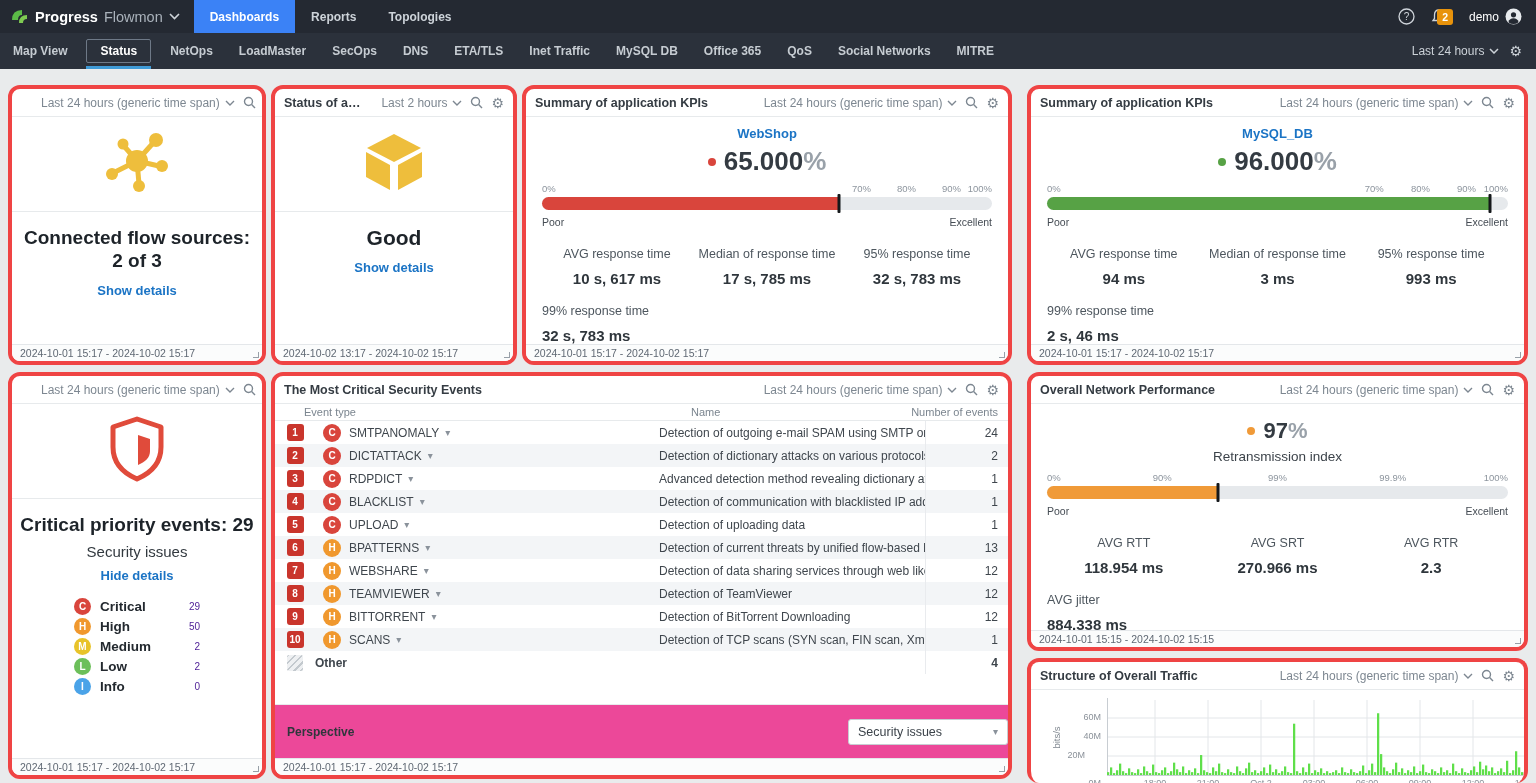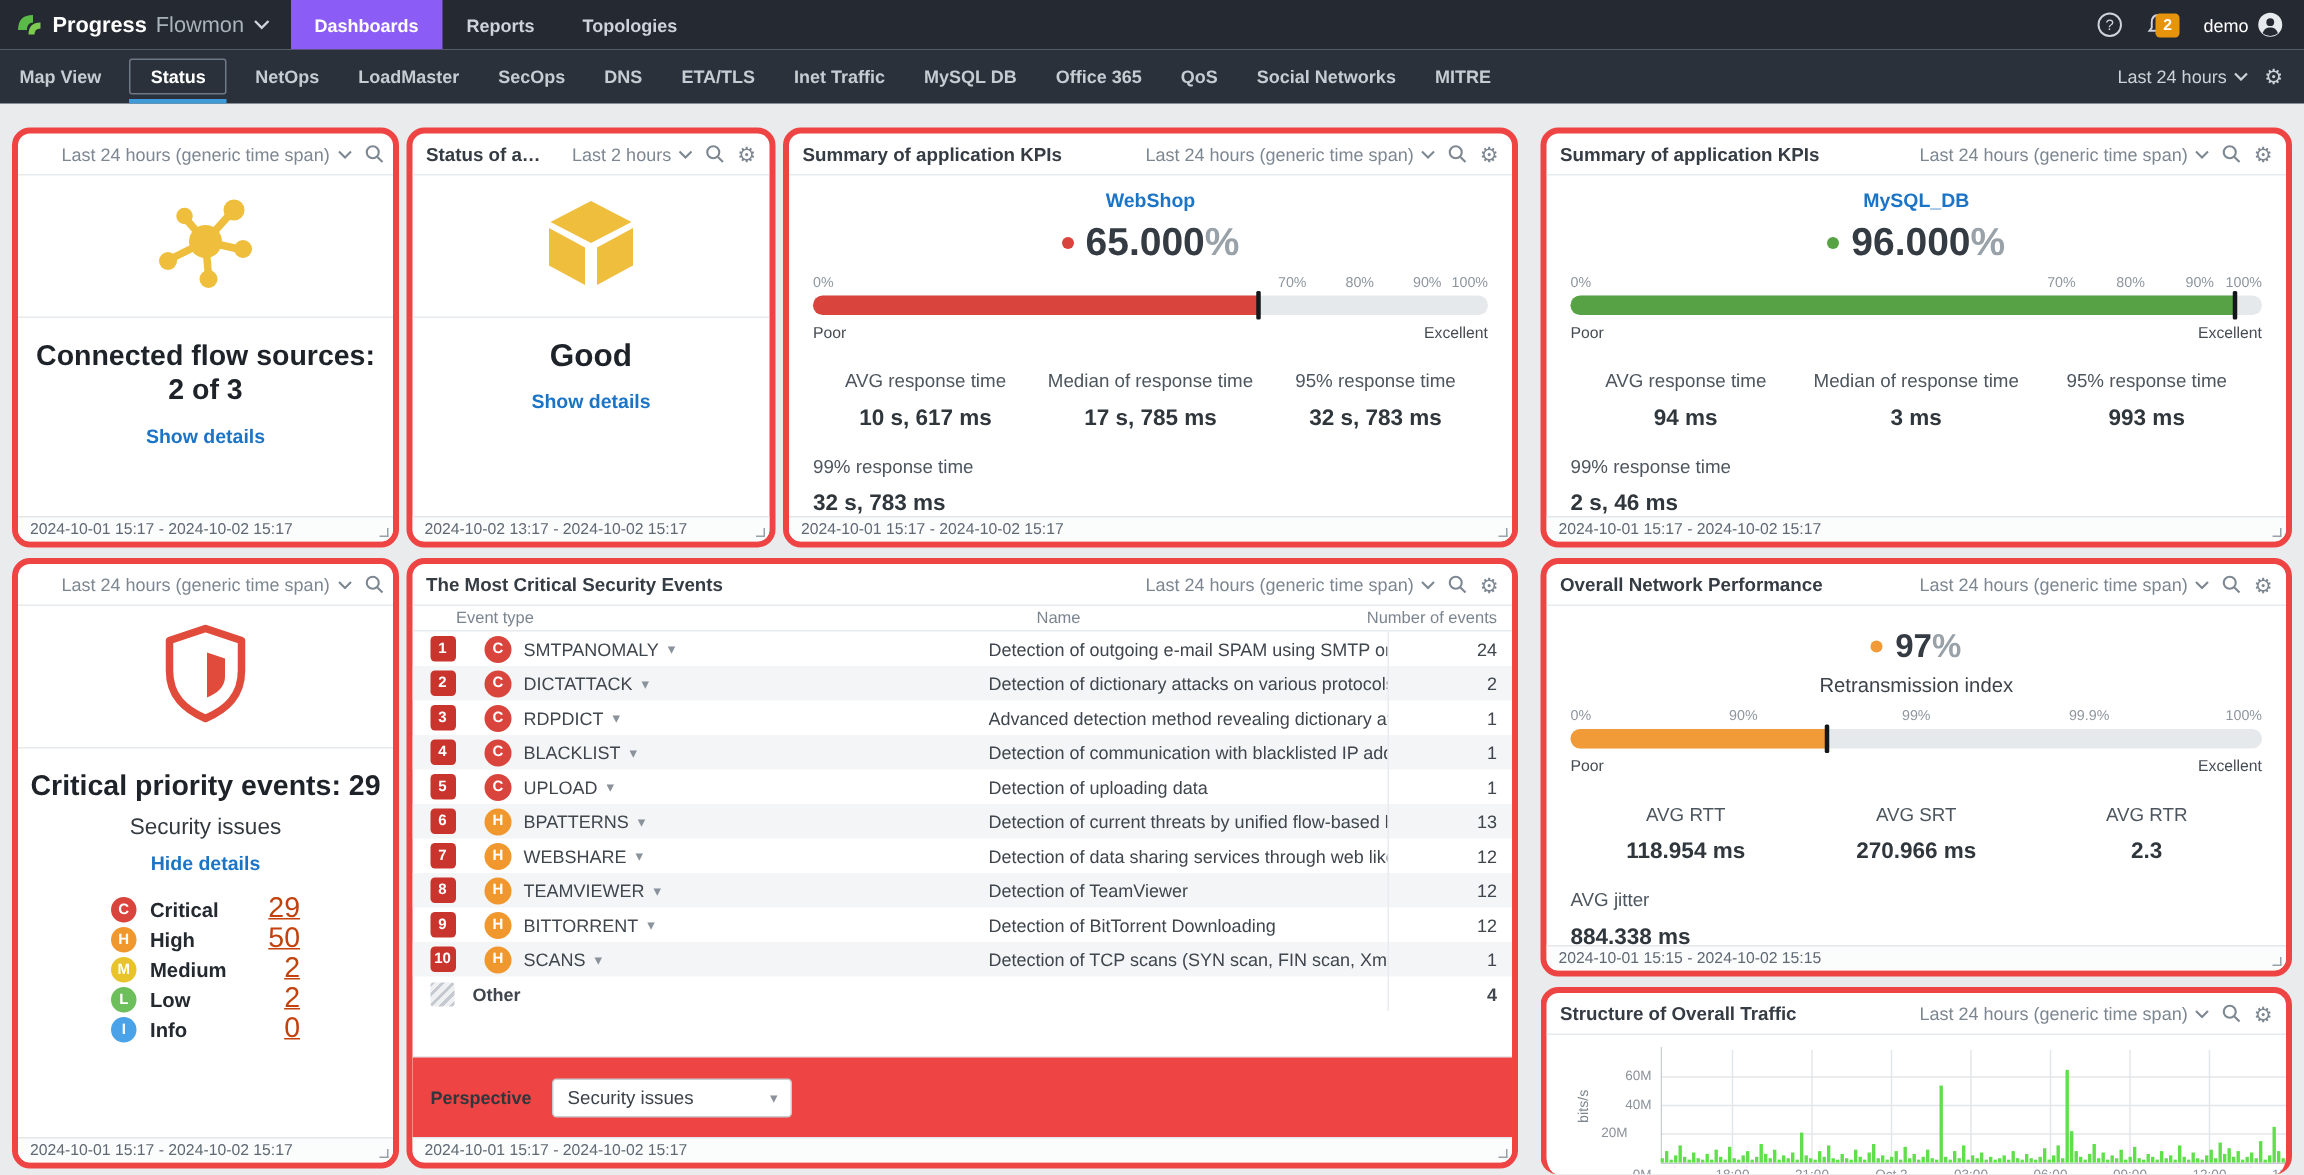--- a/index.html
+++ b/index.html
@@ -6,21 +6,21 @@
   *{box-sizing:border-box;}
   #app{position:relative;width:1536px;height:783px;overflow:hidden;background:#e9ebec;
        font-family:"Liberation Sans",sans-serif;color:#22282e;}
   
   .topbar{position:absolute;left:0;top:0;width:1536px;height:33px;background:#242932;
           display:flex;align-items:stretch;color:#e8ebee;}
   .brand{display:flex;align-items:center;gap:6px;padding:0 14px 0 10px;}
   .brand .bold{font-size:14.5px;font-weight:bold;color:#fff;}
   .brand .light{font-size:14.5px;color:#aab2bb;}
   .toptab{display:flex;align-items:center;padding:0 16px;font-size:12px;font-weight:bold;color:#cdd3d9;cursor:pointer;}
-  .toptab.active{background:#8b5cf6;color:#fff;}
+  .toptab.active{background:#3b82f6;color:#fff;}
   .top-right{margin-left:auto;display:flex;align-items:center;gap:16px;padding-right:14px;}
   .badge{background:#e8930c;color:#fff;font-size:10.5px;font-weight:bold;border-radius:3px;
          padding:2px 5px;margin-left:-10px;}
   .user{display:flex;align-items:center;gap:6px;font-size:12px;color:#fff;}
   
   .nav{position:absolute;left:0;top:33px;width:1536px;height:36px;background:#2b313b;
        display:flex;align-items:center;color:#c6ccd2;}
   .nav-item{position:relative;padding:0 13px;font-size:12px;font-weight:bold;line-height:36px;cursor:pointer;white-space:nowrap;}
   .nav-item.active{border:1px solid #6e7987;border-radius:2px;line-height:22px;margin:0 6px;padding:0 13px;color:#fff;}
   .nav-item.active::after{content:"";position:absolute;left:-1px;right:-1px;bottom:-7px;height:3px;background:#3f9bd7;}
@@ -61,41 +61,41 @@
   .metrics{display:grid;grid-template-columns:1fr 1fr 1fr;margin-top:19px;text-align:center;}
   .mlabel{font-size:12.5px;color:#4d565e;}
   .mvalue{margin-top:9px;font-size:15px;font-weight:bold;color:#2f363c;}
   .metric-single{margin-top:17px;text-align:left;}
   
   .legend{width:126px;margin:13px auto 0;}
   .lrow{display:flex;align-items:center;gap:9px;height:20px;}
   .lcirc{width:17px;height:17px;border-radius:50%;color:#fff;font-size:10px;font-weight:bold;
          display:flex;align-items:center;justify-content:center;flex:0 0 auto;}
   .llabel{font-size:13.5px;font-weight:bold;color:#23292f;}
-  .lcount{margin-left:auto;font-size:19px;color:#c2410c;text-decoration:underline;}
+  .lcount{margin-left:auto;font-size:10px;color:#4c1d95;}
   
   .thead{position:relative;height:17px;border-bottom:1px solid #e7eaec;font-size:11px;color:#7b858f;}
   .thead span{position:absolute;top:2px;}
   .trow{display:flex;align-items:center;height:23px;font-size:12px;color:#3f464d;}
   .trow:nth-child(even){background:#f3f5f7;}
   .rankz{width:40px;display:flex;justify-content:center;}
   .rank{min-width:17px;height:17px;border-radius:3px;color:#fff;font-size:10px;font-weight:bold;
         display:flex;align-items:center;justify-content:center;padding:0 2px;}
   .sevz{width:34px;display:flex;justify-content:center;}
   .sev{width:18px;height:18px;border-radius:50%;color:#fff;font-size:10px;font-weight:bold;
        display:flex;align-items:center;justify-content:center;}
   .etype{width:310px;display:flex;align-items:center;gap:6px;cursor:pointer;}
   .caret{color:#8a929b;font-size:10px;}
   .ename{flex:1;min-width:0;white-space:nowrap;overflow:hidden;}
   .ecount{width:83px;align-self:stretch;display:flex;align-items:center;justify-content:flex-end;
           padding-right:10px;border-left:1px solid #e9ebee;}
   .otherz{width:40px;display:flex;justify-content:center;}
   .stripes{width:16px;height:16px;border-radius:2px;background:repeating-linear-gradient(135deg,#c3c9ce 0 2px,#eef0f2 2px 5px);}
   .persp{position:absolute;left:0;right:0;bottom:17px;height:54px;border-top:1px solid #e7eaec;
-         display:flex;align-items:center;padding-left:12px;gap:14px;background:#ef4444;}
+         display:flex;align-items:center;padding-left:12px;gap:0;background:#ec4899;justify-content:space-between;}
   .plabel{font-size:12px;font-weight:bold;color:#2f363c;}
   .pselect{width:160px;height:26px;border:1px solid #c8cdd2;border-radius:3px;display:flex;align-items:center;
            justify-content:space-between;padding:0 9px;font-size:12.5px;color:#3c434a;cursor:pointer;background:#fff;}
   
   .chartzone{position:relative;height:97px;}
   .ylab{position:absolute;left:14px;top:42px;font-size:9.5px;color:#7d858e;transform:rotate(-90deg);}
   .ytick{position:absolute;width:42px;text-align:right;font-size:9px;color:#8a9199;}
   svg text{font-family:"Liberation Sans",sans-serif;}
 </style>
 </head>

